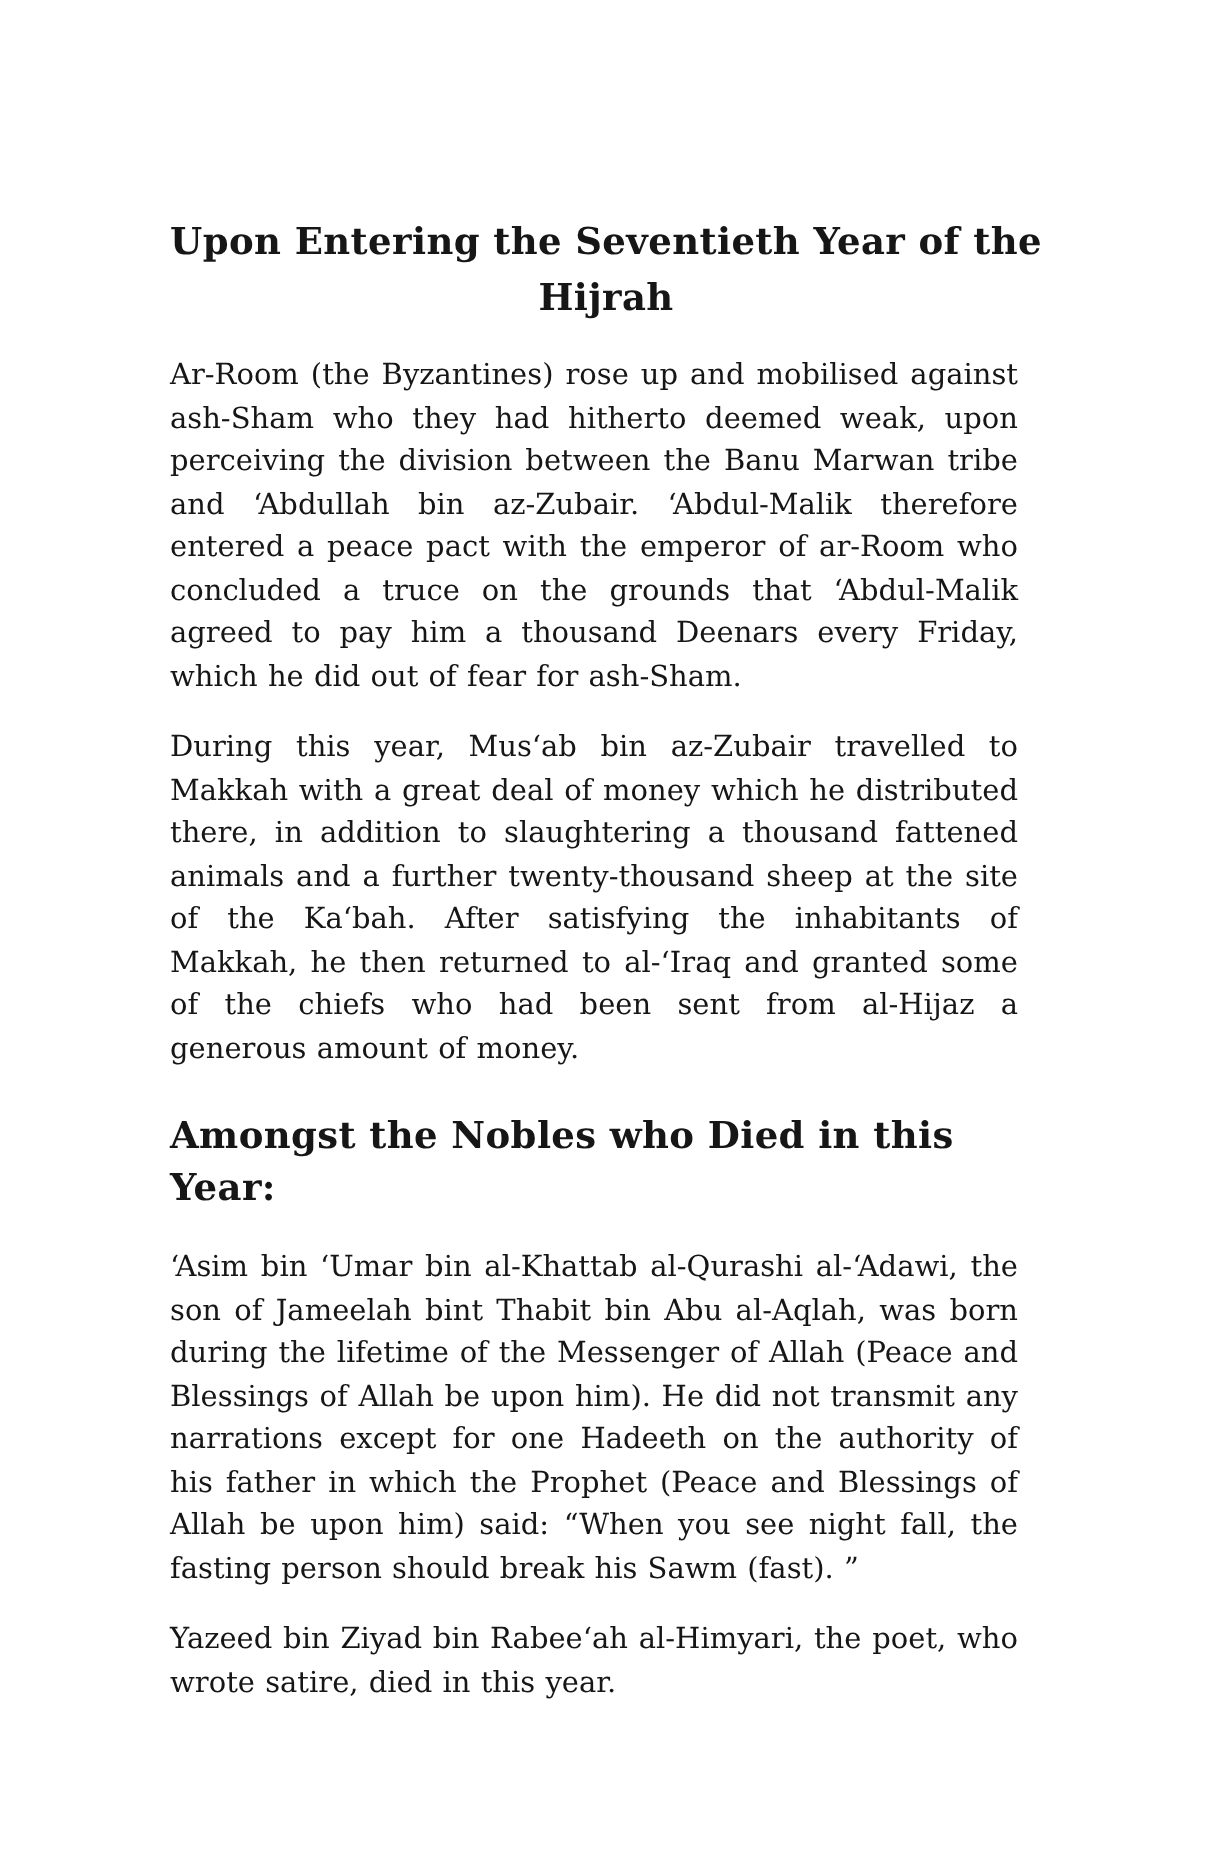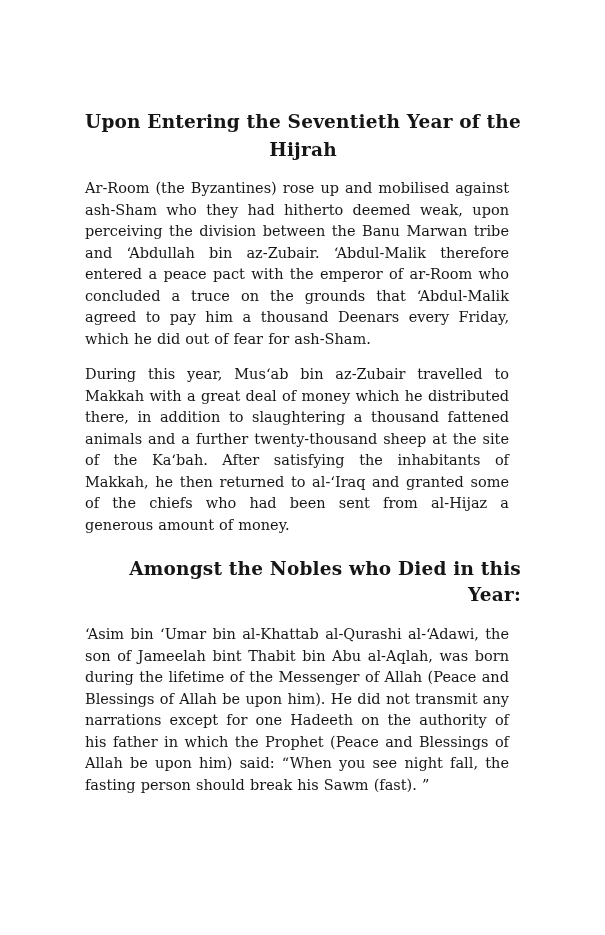--- a/index.html
+++ b/index.html
@@ -33,21 +33,21 @@
   .body-para {
     font-size: 14.5px;
     line-height: 21.5px;
     text-align: justify;
     margin: 0 12px 14px 0;
     word-spacing: 0.5px;
   }
   .section-heading {
     font-size: 18.5px;
     font-weight: bold;
-    text-align: right;
+    text-align: left;
     line-height: 26px;
     margin: 20px 0 16px 0;
     letter-spacing: 0.2px;
   }
   .page-number {
     position: absolute;
     top: 860px;
     left: 85px;
     width: 436px;
     text-align: left;
@@ -65,16 +65,17 @@
 
     <p class="body-para">Ar-Room (the Byzantines) rose up and mobilised against ash-Sham who they had hitherto deemed weak, upon perceiving the division between the Banu Marwan tribe and ‘Abdullah bin az-Zubair. ‘Abdul-Malik therefore entered a peace pact with the emperor of ar-Room who concluded a truce on the grounds that ‘Abdul-Malik agreed to pay him a thousand Deenars every Friday, which he did out of fear for ash-Sham.</p>
 
     <p class="body-para">During this year, Mus‘ab bin az-Zubair travelled to Makkah with a great deal of money which he distributed there, in addition to slaughtering a thousand fattened animals and a further twenty-thousand sheep at the site of the Ka‘bah. After satisfying the inhabitants of Makkah, he then returned to al-‘Iraq and granted some of the chiefs who had been sent from al-Hijaz a generous amount of money.</p>
 
     <h2 class="section-heading">Amongst the Nobles who Died in this Year:</h2>
 
     <p class="body-para">‘Asim bin ‘Umar bin al-Khattab al-Qurashi al-‘Adawi, the son of Jameelah bint Thabit bin Abu al-Aqlah, was born during the lifetime of the Messenger of Allah (Peace and Blessings of Allah be upon him). He did not transmit any narrations except for one Hadeeth on the authority of his father in which the Prophet (Peace and Blessings of Allah be upon him) said: “When you see night fall, the fasting person should break his Sawm (fast). ”</p>
 
 
+    <p class="body-para">Yazeed bin Ziyad bin Rabee‘ah al-Himyari, the poet, who wrote satire, died in this year.</p>
   </div>
 
   <div class="page-number">274</div>
 </div>
 
 </body></html>

